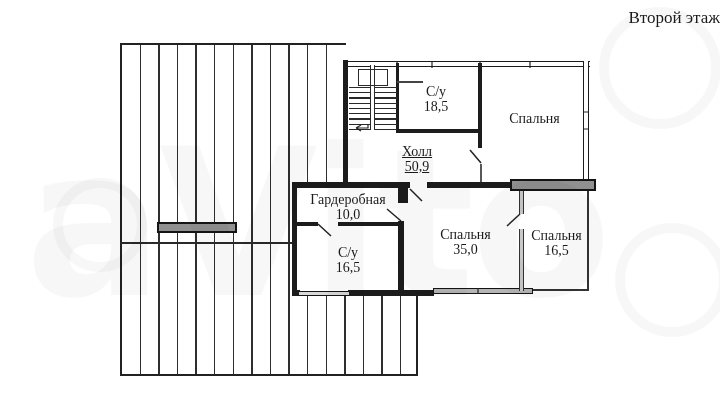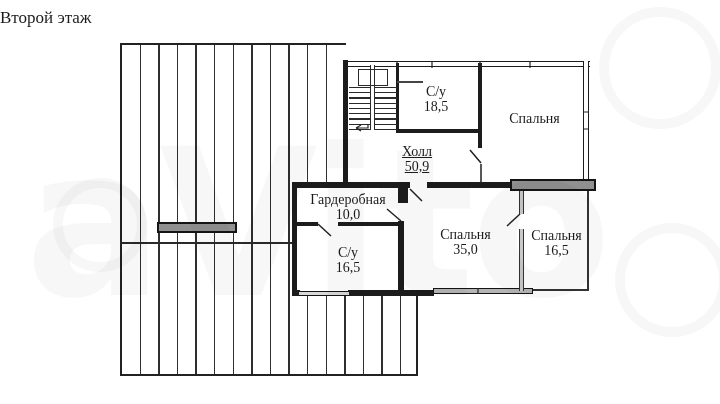--- a/index.html
+++ b/index.html
@@ -15,21 +15,21 @@
          border-right:1.6px solid var(--wall,#1c1c1c);background:#fff;box-sizing:border-box;}
   .thin-v{position:absolute;border-left:1px solid #333;border-right:1px solid #333;
           background:#c9c9c9;box-sizing:border-box;}
   .graybar{position:absolute;background:var(--fill-gray,#909090);
            border:2.5px solid #141414;box-sizing:border-box;}
   .winbar{position:absolute;background:#b5b5b5;border:1.3px solid #141414;box-sizing:border-box;}
   .winlite{position:absolute;background:#d8d8d8;border-top:1.3px solid #141414;
            border-bottom:1.3px solid #141414;box-sizing:border-box;}
   .label{position:absolute;font-size:14px;line-height:15px;color:var(--text,#1b1b1b);
          text-align:center;white-space:nowrap;}
-  .title{position:absolute;left:0;top:8px;width:720px;text-align:left;
+  .title{position:absolute;left:0;top:8px;width:720px;text-align:right;
          font-size:17px;color:var(--text,#1b1b1b);}
   .stair-treads{position:absolute;background-image:repeating-linear-gradient(180deg,
         #2a2a2a 0,#2a2a2a 1.1px,transparent 1.1px,transparent 5.25px);}
   .stair-div{position:absolute;border-left:1.2px solid #2a2a2a;border-right:1.2px solid #2a2a2a;
         box-sizing:border-box;background:#fff;}
   .stair-landing{position:absolute;border:1.2px solid #2a2a2a;box-sizing:border-box;}
   .watermark{position:absolute;left:25px;top:105px;font-family:"DejaVu Sans",sans-serif;
         font-weight:bold;font-size:205px;letter-spacing:-4px;color:rgba(0,0,0,0.03);
         pointer-events:none;}
   svg.overlay{position:absolute;left:0;top:0;pointer-events:none;}

